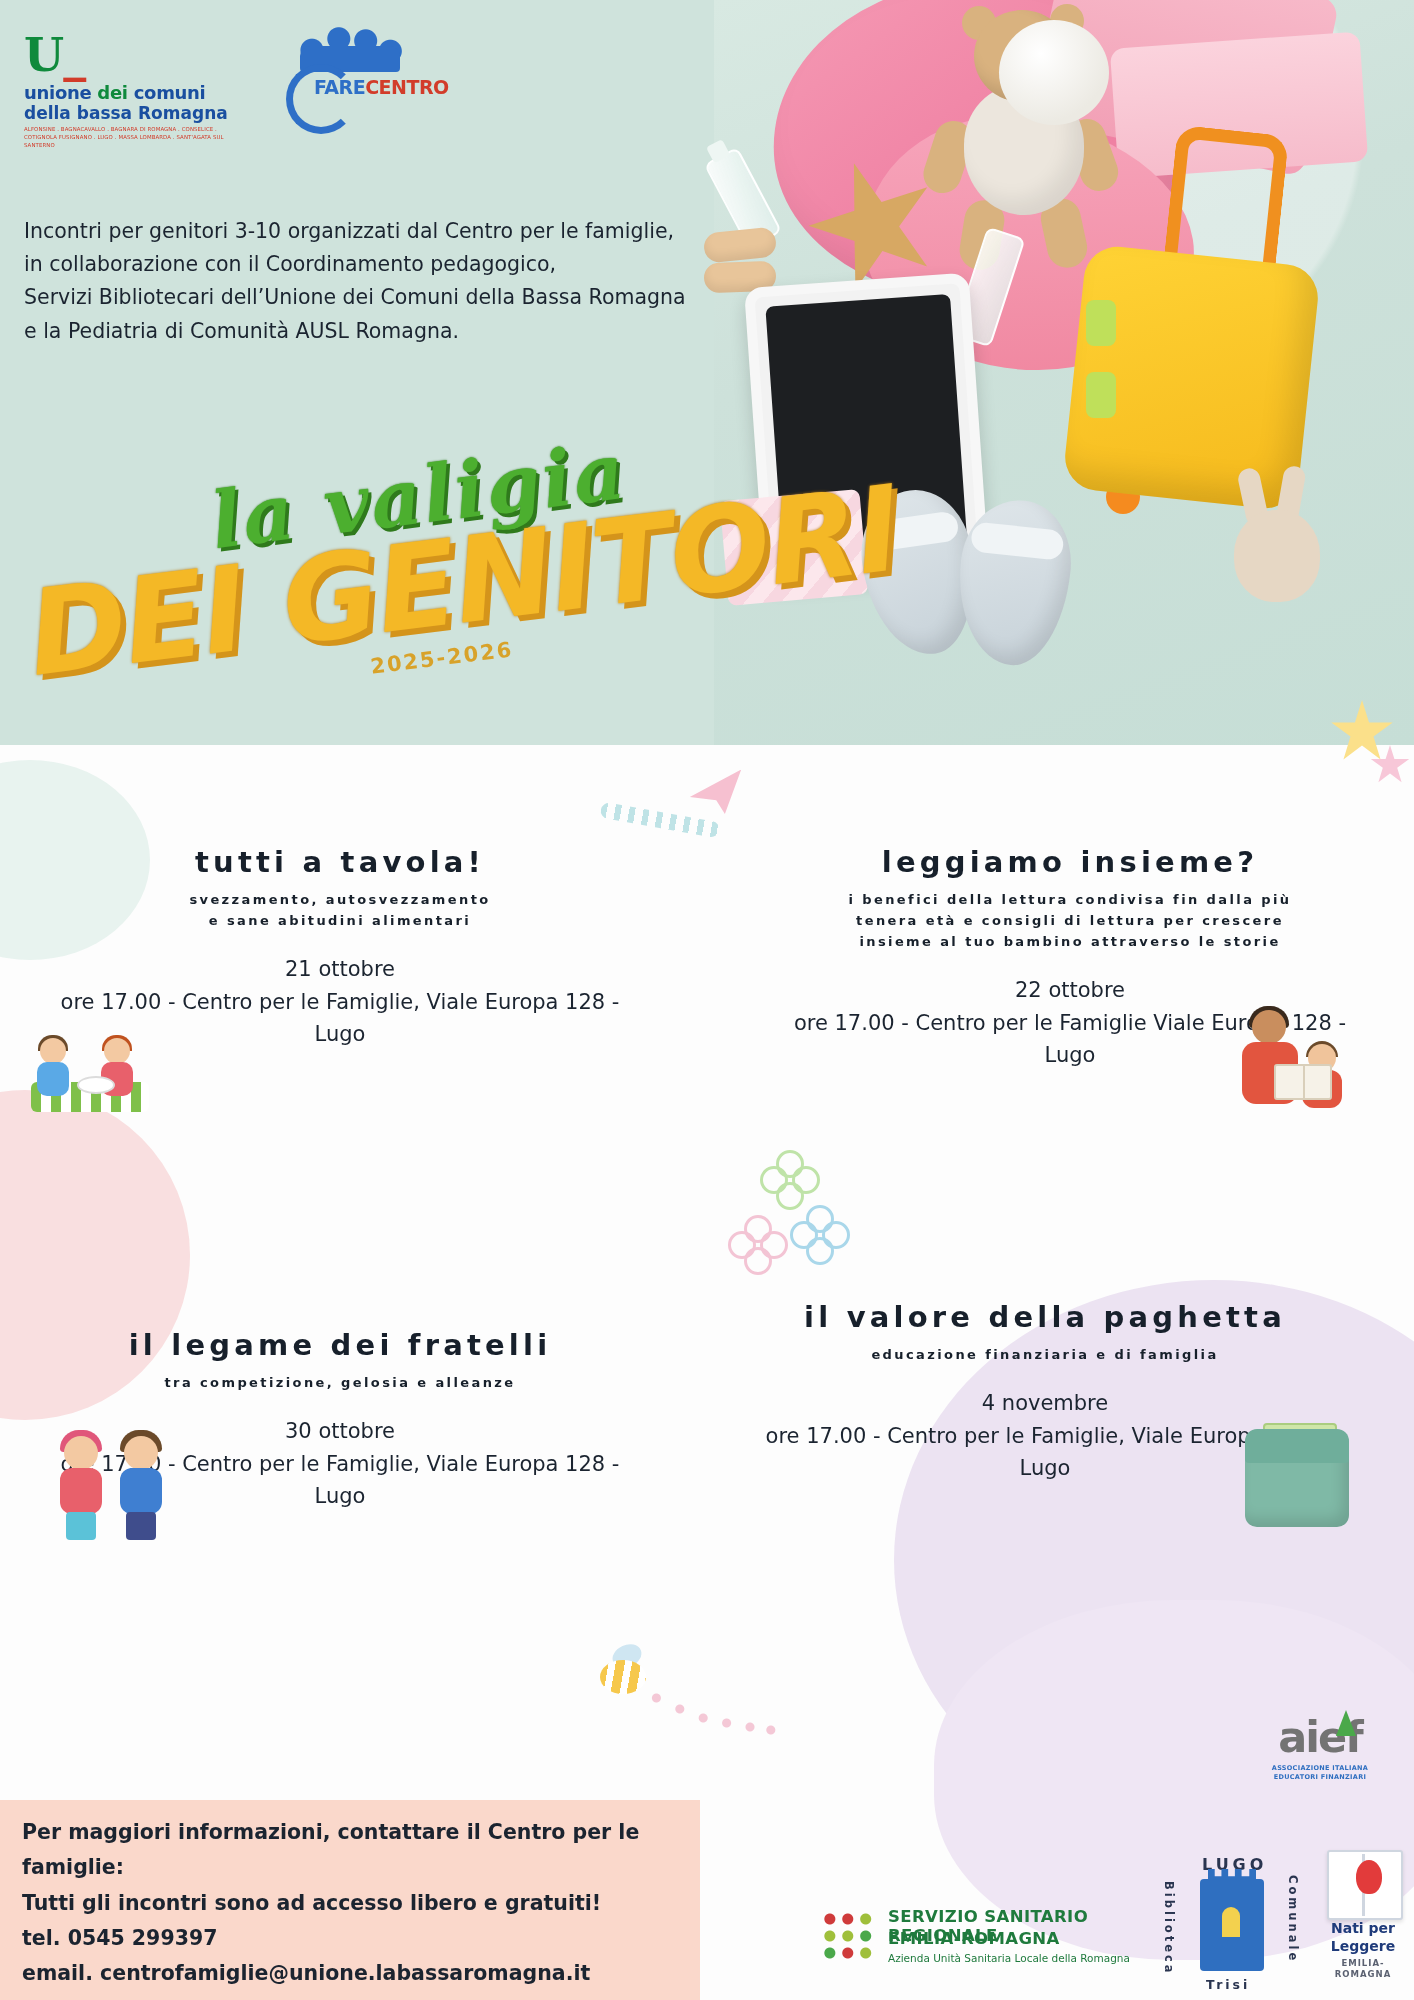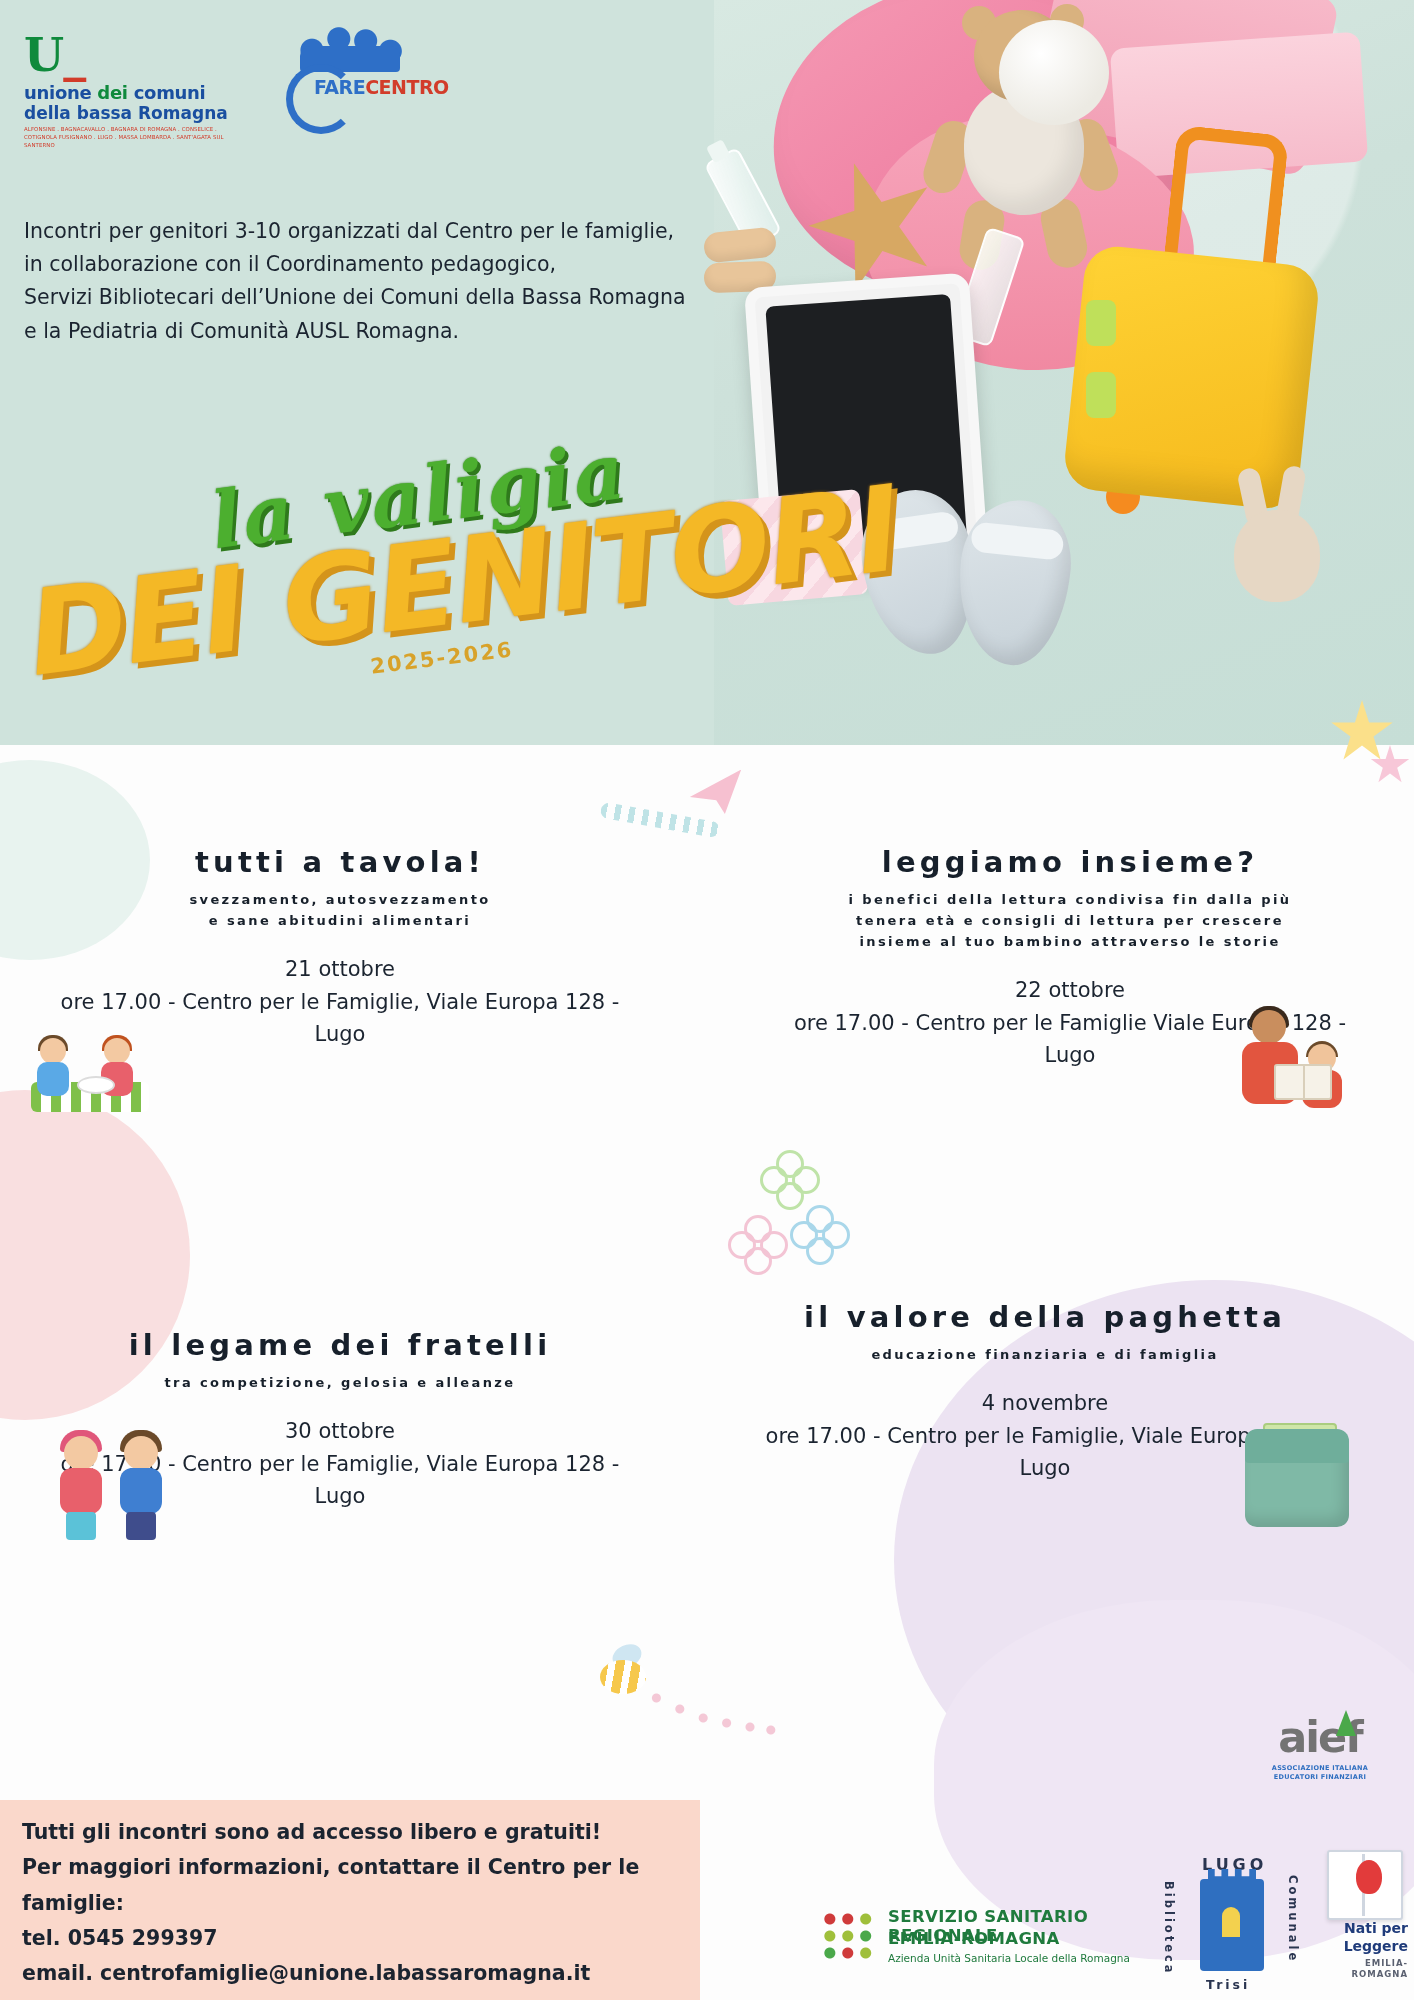--- a/index.html
+++ b/index.html
@@ -349,21 +349,21 @@
   .biblio{position:absolute;left:1160px;top:1855px;width:150px;height:140px;}
   .bib-lugo{position:absolute;left:42px;top:0;font-size:16px;font-weight:bold;color:#2a3550;letter-spacing:4px;}
   .bib-trisi{position:absolute;left:46px;top:122px;font-size:12.5px;font-weight:bold;color:#2a3550;letter-spacing:3px;}
   .bib-left{position:absolute;left:2px;top:26px;font-size:11.5px;font-weight:bold;color:#2a3550;writing-mode:vertical-rl;letter-spacing:3px;}
   .bib-right{position:absolute;left:126px;top:20px;font-size:11.5px;font-weight:bold;color:#2a3550;writing-mode:vertical-rl;letter-spacing:3px;}
   .tower{position:absolute;left:40px;top:24px;width:64px;height:92px;background:#2f6fc0;border-radius:4px;}
   .tower::before{content:"";position:absolute;left:8px;top:-10px;width:48px;height:12px;background:#2f6fc0;
     clip-path:polygon(0 0,14% 0,14% 60%,28% 60%,28% 0,42% 0,42% 60%,56% 60%,56% 0,70% 0,70% 60%,86% 60%,86% 0,100% 0,100% 100%,0 100%);}
   .tower-win{position:absolute;left:22px;top:28px;width:18px;height:30px;border-radius:9px 9px 0 0;background:#f3d14e;}
 
-  .natiper{position:absolute;left:1318px;top:1850px;width:90px;height:140px;text-align:right;}
+  .natiper{position:absolute;left:1318px;top:1850px;width:90px;height:140px;text-align:center;}
   .np-book{position:absolute;left:9px;top:0;width:72px;height:66px;background:#ffffff;border:2px solid #cfd6e0;border-radius:3px;
     box-shadow:0 2px 4px rgba(0,0,0,.12);}
   .np-book::before{content:"";position:absolute;left:33px;top:2px;width:3px;height:62px;background:#cfd6e0;}
   .np-bird{position:absolute;left:38px;top:10px;width:26px;height:34px;background:#e23b3b;border-radius:50% 50% 46% 46%;}
   .np-t1{position:absolute;left:0;top:70px;width:90px;font-size:14px;font-weight:bold;color:#1f3b7a;}
   .np-t2{position:absolute;left:0;top:88px;width:90px;font-size:14px;font-weight:bold;color:#1f3b7a;}
   .np-t3{position:absolute;left:0;top:108px;width:90px;font-size:8.5px;font-weight:bold;color:#5a6070;letter-spacing:1px;line-height:1.35;}
 </style>
 </head>
 <body>
@@ -553,22 +553,22 @@
 Viale Europa 128 - Lugo</div>
   </div>
   <div class="ill ill-money">
     <div class="bill"></div>
     <div class="purse"></div>
     <div class="purse-flap"></div>
   </div>
 
   <div class="footer-band"></div>
   <div class="footer-text">
+    <div>Per maggiori informazioni, contattare il Centro per le famiglie:</div>
     <div>Tutti gli incontri sono ad accesso libero e gratuiti!</div>
-    <div>Per maggiori informazioni, contattare il Centro per le famiglie:</div>
     <div>tel. 0545 299397</div>
     <div>email. centrofamiglie@unione.labassaromagna.it</div>
   </div>
 
   <div class="aief">
     <div class="aief-tree"></div>
     <div class="aief-word">aief</div>
     <div class="aief-sub" style="white-space:pre-line">ASSOCIAZIONE ITALIANA
 EDUCATORI FINANZIARI</div>
   </div>

